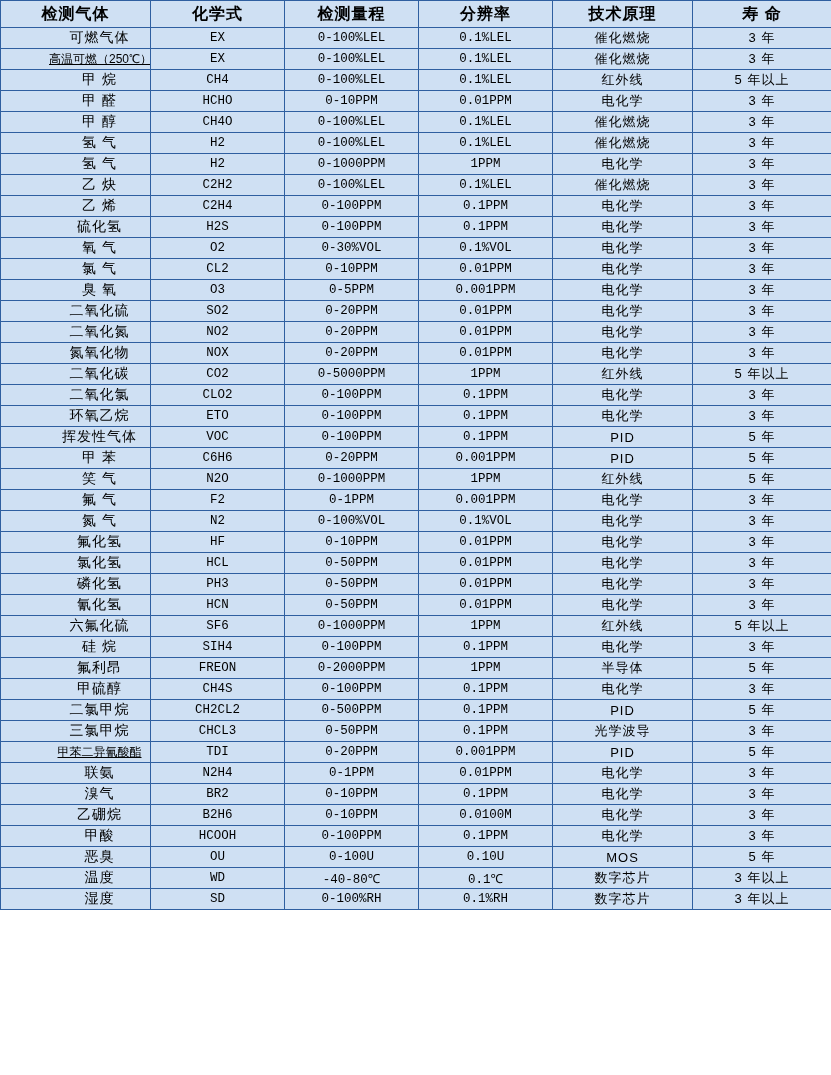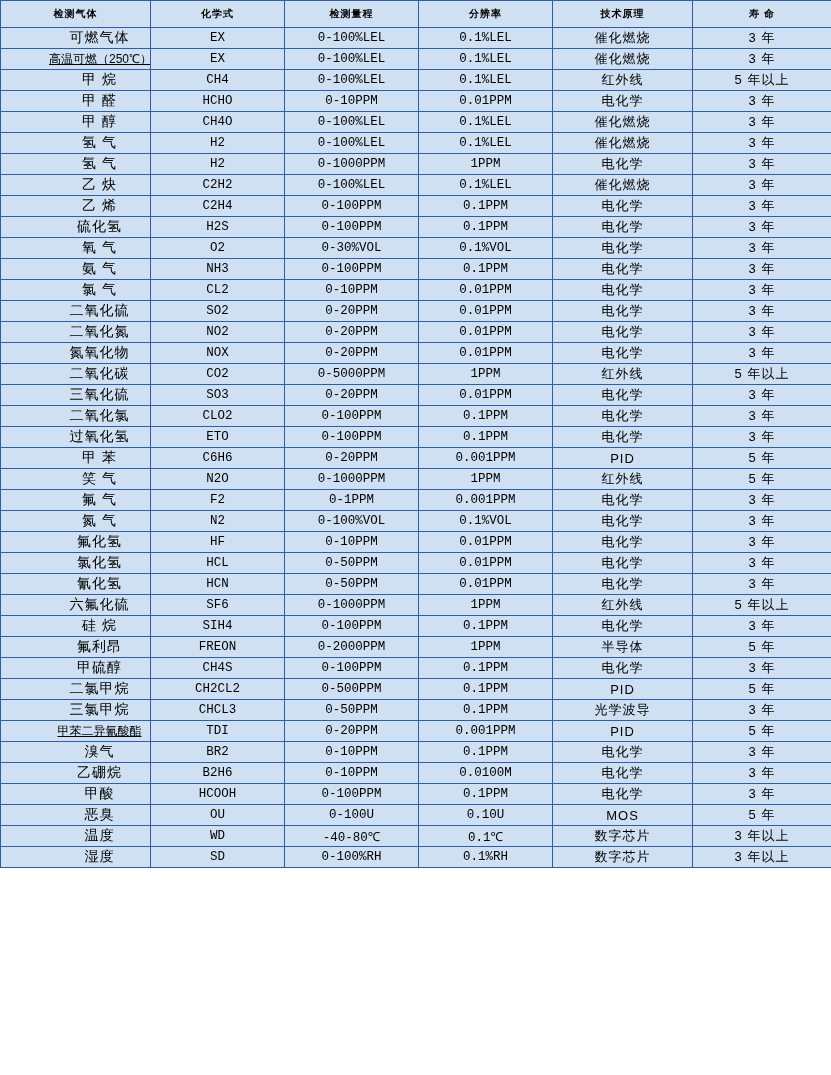--- a/index.html
+++ b/index.html
@@ -28,21 +28,21 @@
     text-align: center;
     vertical-align: middle;
     color: #000000;
     background: #cfe0f3;
     height: 20px;
     padding: 0;
     overflow: hidden;
     white-space: nowrap;
   }
   #gas-table thead th {
-    font-size: 10px;
+    font-size: 16px;
     font-weight: bold;
     height: 26px;
     letter-spacing: 1px;
     margin-top: 16px;
   }
   #gas-table td.name {
     font-size: 14px;
     letter-spacing: 1px;
     padding-left: 48px;
   }
@@ -171,32 +171,32 @@
       </tr>
       <tr>
         <td class="name">氧 气</td>
         <td class="formula">O2</td>
         <td class="range">0-30%VOL</td>
         <td class="resolution">0.1%VOL</td>
         <td class="principle">电化学</td>
         <td class="life">3 年</td>
       </tr>
       <tr>
-        <td class="name">氨 气</td>
-        <td class="formula">NH3</td>
-        <td class="range">0-100PPM</td>
-        <td class="resolution">0.1PPM</td>
-        <td class="principle">电化学</td>
-        <td class="life">3 年</td>
-      </tr>
-      <tr>
         <td class="name">氯 气</td>
         <td class="formula">CL2</td>
         <td class="range">0-10PPM</td>
         <td class="resolution">0.01PPM</td>
+        <td class="principle">电化学</td>
+        <td class="life">3 年</td>
+      </tr>
+      <tr>
+        <td class="name">臭 氧</td>
+        <td class="formula">O3</td>
+        <td class="range">0-5PPM</td>
+        <td class="resolution">0.001PPM</td>
         <td class="principle">电化学</td>
         <td class="life">3 年</td>
       </tr>
       <tr>
         <td class="name">二氧化硫</td>
         <td class="formula">SO2</td>
         <td class="range">0-20PPM</td>
         <td class="resolution">0.01PPM</td>
         <td class="principle">电化学</td>
         <td class="life">3 年</td>
@@ -219,42 +219,42 @@
       </tr>
       <tr>
         <td class="name">二氧化碳</td>
         <td class="formula">CO2</td>
         <td class="range">0-5000PPM</td>
         <td class="resolution">1PPM</td>
         <td class="principle">红外线</td>
         <td class="life">5 年以上</td>
       </tr>
       <tr>
-        <td class="name">三氧化硫</td>
-        <td class="formula">SO3</td>
-        <td class="range">0-20PPM</td>
-        <td class="resolution">0.01PPM</td>
-        <td class="principle">电化学</td>
-        <td class="life">3 年</td>
-      </tr>
-      <tr>
         <td class="name">二氧化氯</td>
         <td class="formula">CLO2</td>
         <td class="range">0-100PPM</td>
         <td class="resolution">0.1PPM</td>
         <td class="principle">电化学</td>
         <td class="life">3 年</td>
       </tr>
       <tr>
-        <td class="name">过氧化氢</td>
+        <td class="name">环氧乙烷</td>
         <td class="formula">ETO</td>
         <td class="range">0-100PPM</td>
         <td class="resolution">0.1PPM</td>
         <td class="principle">电化学</td>
         <td class="life">3 年</td>
+      </tr>
+      <tr>
+        <td class="name">挥发性气体</td>
+        <td class="formula">VOC</td>
+        <td class="range">0-100PPM</td>
+        <td class="resolution">0.1PPM</td>
+        <td class="principle">PID</td>
+        <td class="life">5 年</td>
       </tr>
       <tr>
         <td class="name">甲 苯</td>
         <td class="formula">C6H6</td>
         <td class="range">0-20PPM</td>
         <td class="resolution">0.001PPM</td>
         <td class="principle">PID</td>
         <td class="life">5 年</td>
       </tr>
       <tr>
@@ -285,20 +285,28 @@
         <td class="name">氟化氢</td>
         <td class="formula">HF</td>
         <td class="range">0-10PPM</td>
         <td class="resolution">0.01PPM</td>
         <td class="principle">电化学</td>
         <td class="life">3 年</td>
       </tr>
       <tr>
         <td class="name">氯化氢</td>
         <td class="formula">HCL</td>
+        <td class="range">0-50PPM</td>
+        <td class="resolution">0.01PPM</td>
+        <td class="principle">电化学</td>
+        <td class="life">3 年</td>
+      </tr>
+      <tr>
+        <td class="name">磷化氢</td>
+        <td class="formula">PH3</td>
         <td class="range">0-50PPM</td>
         <td class="resolution">0.01PPM</td>
         <td class="principle">电化学</td>
         <td class="life">3 年</td>
       </tr>
       <tr>
         <td class="name">氰化氢</td>
         <td class="formula">HCN</td>
         <td class="range">0-50PPM</td>
         <td class="resolution">0.01PPM</td>
@@ -355,20 +363,28 @@
       </tr>
       <tr>
         <td class="name small">甲苯二异氰酸酯</td>
         <td class="formula">TDI</td>
         <td class="range">0-20PPM</td>
         <td class="resolution">0.001PPM</td>
         <td class="principle">PID</td>
         <td class="life">5 年</td>
       </tr>
       <tr>
+        <td class="name">联氨</td>
+        <td class="formula">N2H4</td>
+        <td class="range">0-1PPM</td>
+        <td class="resolution">0.01PPM</td>
+        <td class="principle">电化学</td>
+        <td class="life">3 年</td>
+      </tr>
+      <tr>
         <td class="name">溴气</td>
         <td class="formula">BR2</td>
         <td class="range">0-10PPM</td>
         <td class="resolution">0.1PPM</td>
         <td class="principle">电化学</td>
         <td class="life">3 年</td>
       </tr>
       <tr>
         <td class="name">乙硼烷</td>
         <td class="formula">B2H6</td>

